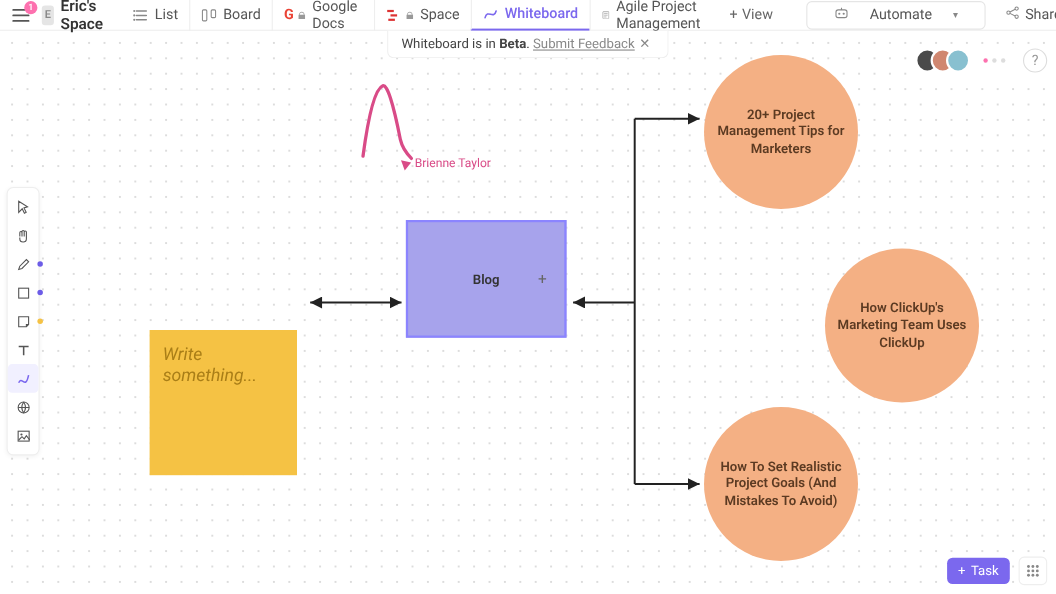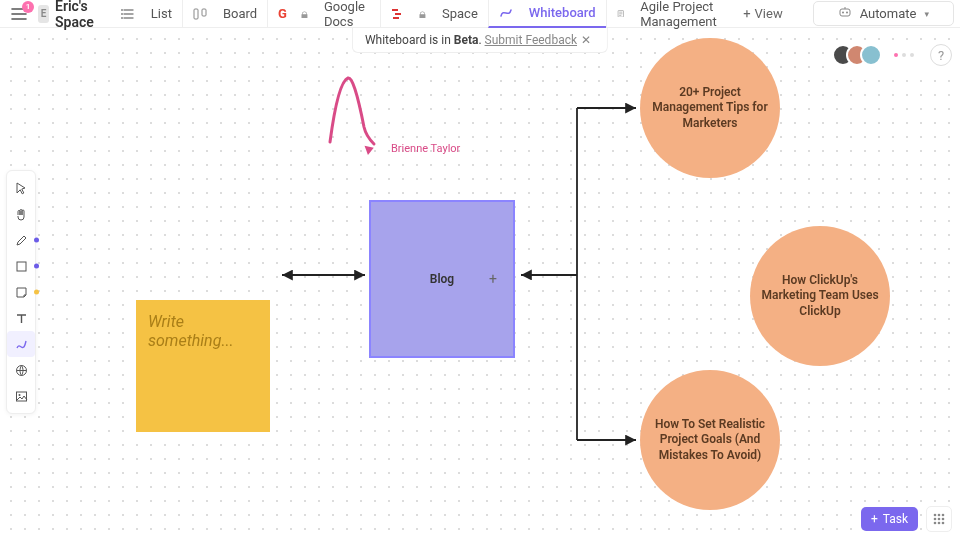--- a/index.html
+++ b/index.html
@@ -5,54 +5,54 @@
   * { box-sizing: border-box; margin: 0; padding: 0; }
   html, body { width: 960px; height: 540px; font-family: -apple-system, BlinkMacSystemFont, "Segoe UI", Roboto, sans-serif; font-size: 13px; color: #333; overflow: hidden; }
   
   .topbar { display: flex; align-items: center; height: 28px; padding: 0 10px; border-bottom: 1px solid #eee; gap: 10px; }
   .menu-btn { width: 18px; height: 18px; position: relative; cursor: pointer; }
   .menu-btn svg { width: 18px; height: 18px; }
   .menu-badge { position: absolute; top: -4px; right: -6px; background: #fd71af; color: #fff; font-size: 8px; font-weight: 600; border-radius: 50%; width: 12px; height: 12px; display: flex; align-items: center; justify-content: center; }
   .space-chip { display: flex; align-items: center; gap: 6px; font-weight: 600; font-size: 14px; }
   .space-avatar { width: 18px; height: 18px; border-radius: 3px; background: #e5e5e5; color: #888; font-size: 10px; display: flex; align-items: center; justify-content: center; font-weight: 600; }
   .views { display: flex; align-items: center; gap: 0; }
-  .view-item { display: flex; align-items: center; gap: 16px; padding: 0 10px; height: 28px; border-left: 1px solid #eee; color: #555; cursor: pointer; }
+  .view-item { display: flex; align-items: center; gap: 6px; padding: 0 10px; height: 28px; border-left: 1px solid #eee; color: #555; cursor: pointer; }
   .view-item:first-child { border-left: none; }
   .view-item .vicon { width: 14px; height: 14px; display: flex; align-items: center; justify-content: center; }
   .view-item.active { color: #7b68ee; font-weight: 500; }
   .view-item.active::after { content: ""; position: absolute; }
   .view-item.gdoc .vicon { color: #ea4335; }
   .view-item.gantt .vicon { color: #d33; }
   .view-add { display: flex; align-items: center; gap: 4px; padding: 0 10px; color: #666; cursor: pointer; }
   .flex-spacer { flex: 1; }
-  .automate { display: flex; align-items: center; gap: 8px; border: 1px solid #e5e5e5; border-radius: 5px; padding: 3px 24px; color: #555; cursor: pointer; justify-content: flex-end; }
+  .automate { display: flex; align-items: center; gap: 19px; border: 1px solid #e5e5e5; border-radius: 5px; padding: 3px 24px; color: #555; cursor: pointer; justify-content: flex-end; }
   .share { display: flex; align-items: center; gap: 5px; color: #555; padding: 0 8px; cursor: pointer; }
   .active-underline { border-bottom: 2px solid #7b68ee; }
   
   .beta-bar { position: absolute; top: 28px; left: 50%; transform: translateX(-50%); background: #fff; border: 1px solid #eee; border-top: none; border-radius: 0 0 6px 6px; padding: 5px 12px; display: flex; align-items: center; font-size: 12px; color: #444; z-index: 5; }
   .beta-bar a { color: #888; text-decoration: underline; cursor: pointer; }
   .beta-close { color: #888; cursor: pointer; padding: 0 4px; }
   
   .canvas { position: absolute; top: 28px; left: 0; right: 0; bottom: 0; background:
     radial-gradient(circle, #dcdcdc 0.8px, transparent 0.8px);
     background-size: 14px 14px;
     background-position: 4px 4px;
   }
   .node { position: absolute; display: flex; align-items: center; justify-content: center; text-align: center; font-weight: 600; font-size: 12px; }
   .diamond-wrap { width: 180px; height: 180px; left: 96px; top: 156px; }
   .diamond { position: absolute; inset: 18px; transform: rotate(45deg); background: #7bc86c; border-radius: 2px; }
   .diamond-label { position: relative; z-index: 1; color: #263238; }
-  .square { left: 369px; top: 172px; width: 146px; height: 158px; background: #a7a3ec; border: 2px solid #8b84ff; }
+  .square { left: 369px; top: 172px; width: 146px; height: 107px; background: #a7a3ec; border: 2px solid #8b84ff; }
   .square .plus { position: absolute; right: 16px; top: 50%; transform: translateY(-50%); color: #666; font-size: 14px; font-weight: 400; }
   .circle { width: 140px; height: 140px; border-radius: 50%; background: #f4b084; color: #5b3a22; font-weight: 600; padding: 10px; line-height: 1.3; }
-  .circle.c1 { left: 640px; top: 10px; }
+  .circle.c1 { left: 640px; top: 22px; }
   .circle.c2 { left: 750px; top: 198px; }
   .circle.c3 { left: 640px; top: 342px; }
   .sticky { position: absolute; left: 136px; top: 272px; width: 134px; height: 132px; background: #f5c244; padding: 12px; font-style: italic; color: #a97e17; font-size: 16px; z-index: 2; }
-  .cursor-label { position: absolute; font-size: 11px; color: #b93c77; display: flex; align-items: center; gap: 17px; }
+  .cursor-label { position: absolute; font-size: 11px; color: #b93c77; display: flex; align-items: center; gap: 3px; }
   .cursor-label.brienne { left: 366px; top: 114px; color: #d94b87; }
   .cursor-ptr { width: 0; height: 0; border-left: 8px solid currentColor; border-top: 5px solid transparent; border-bottom: 5px solid transparent; transform: rotate(-20deg); }
   
   .scribble { position: absolute; left: 320px; top: 44px; }
   
   .connectors { position: absolute; top: 0; left: 0; width: 100%; height: 100%; pointer-events: none; }
   
   .left-tools { position: absolute; left: 6px; top: 142px; width: 30px; background: #fff; border: 1px solid #eee; border-radius: 6px; display: flex; flex-direction: column; align-items: center; padding: 4px 0; box-shadow: 0 1px 4px rgba(0,0,0,0.05); z-index: 10; }
   .tool { width: 28px; height: 26px; display: flex; align-items: center; justify-content: center; color: #555; cursor: pointer; position: relative; }
   .tool.active { background: #f1f0ff; border-radius: 4px; }

